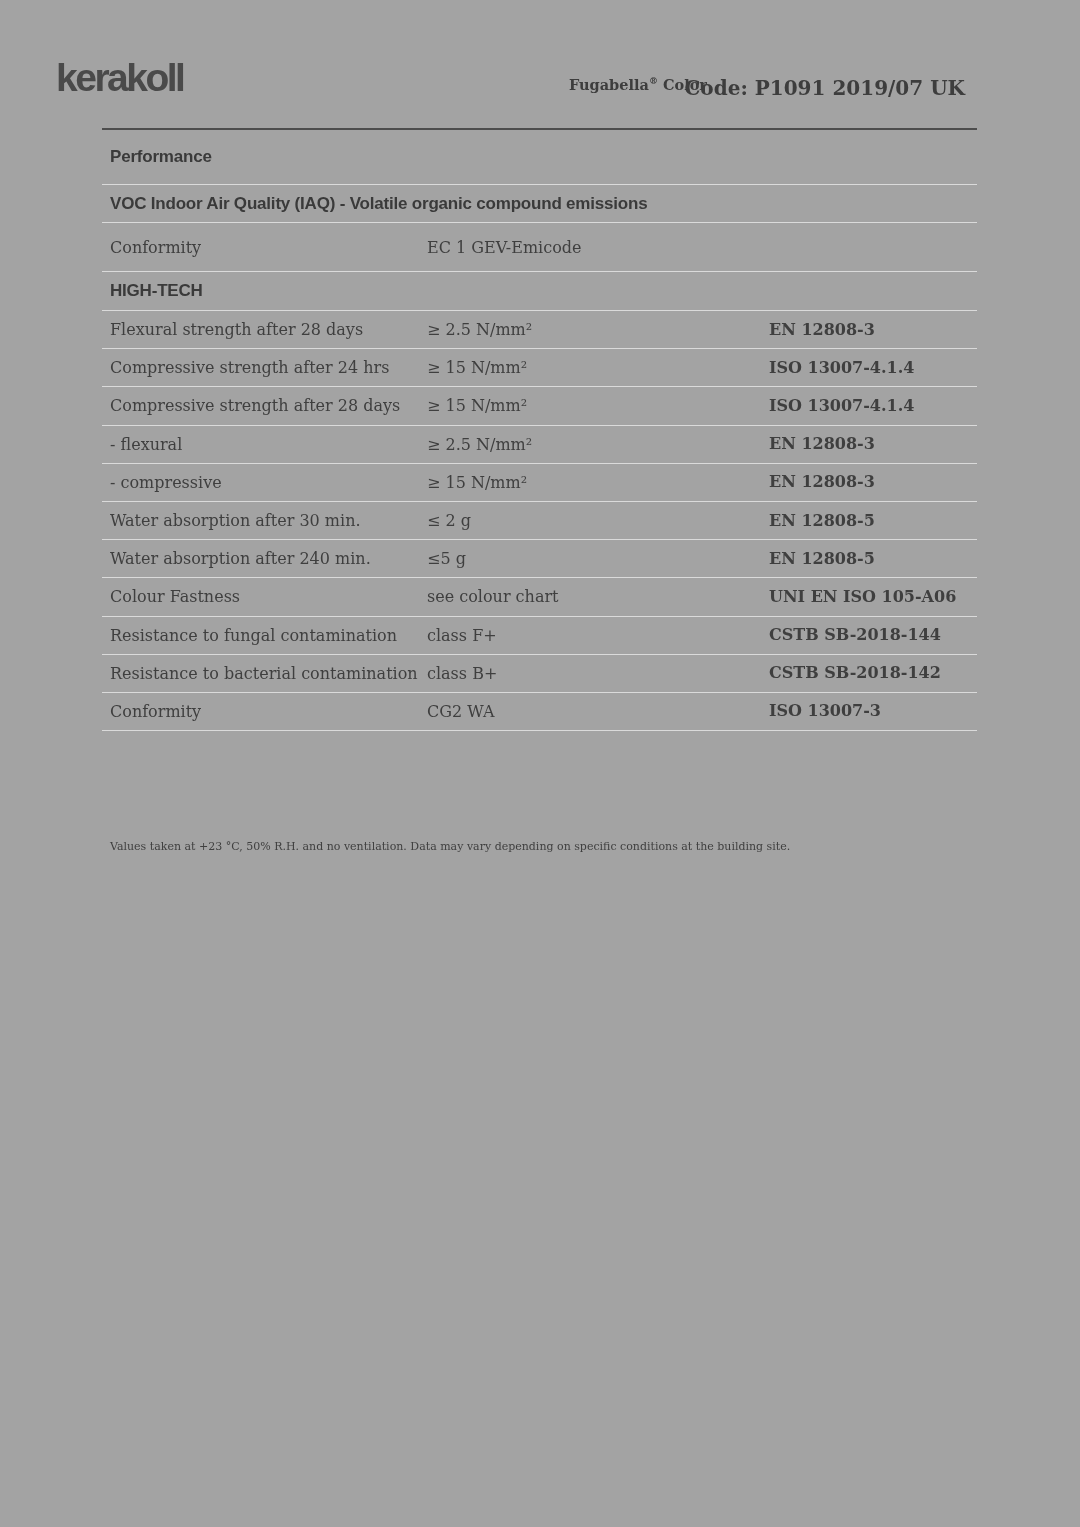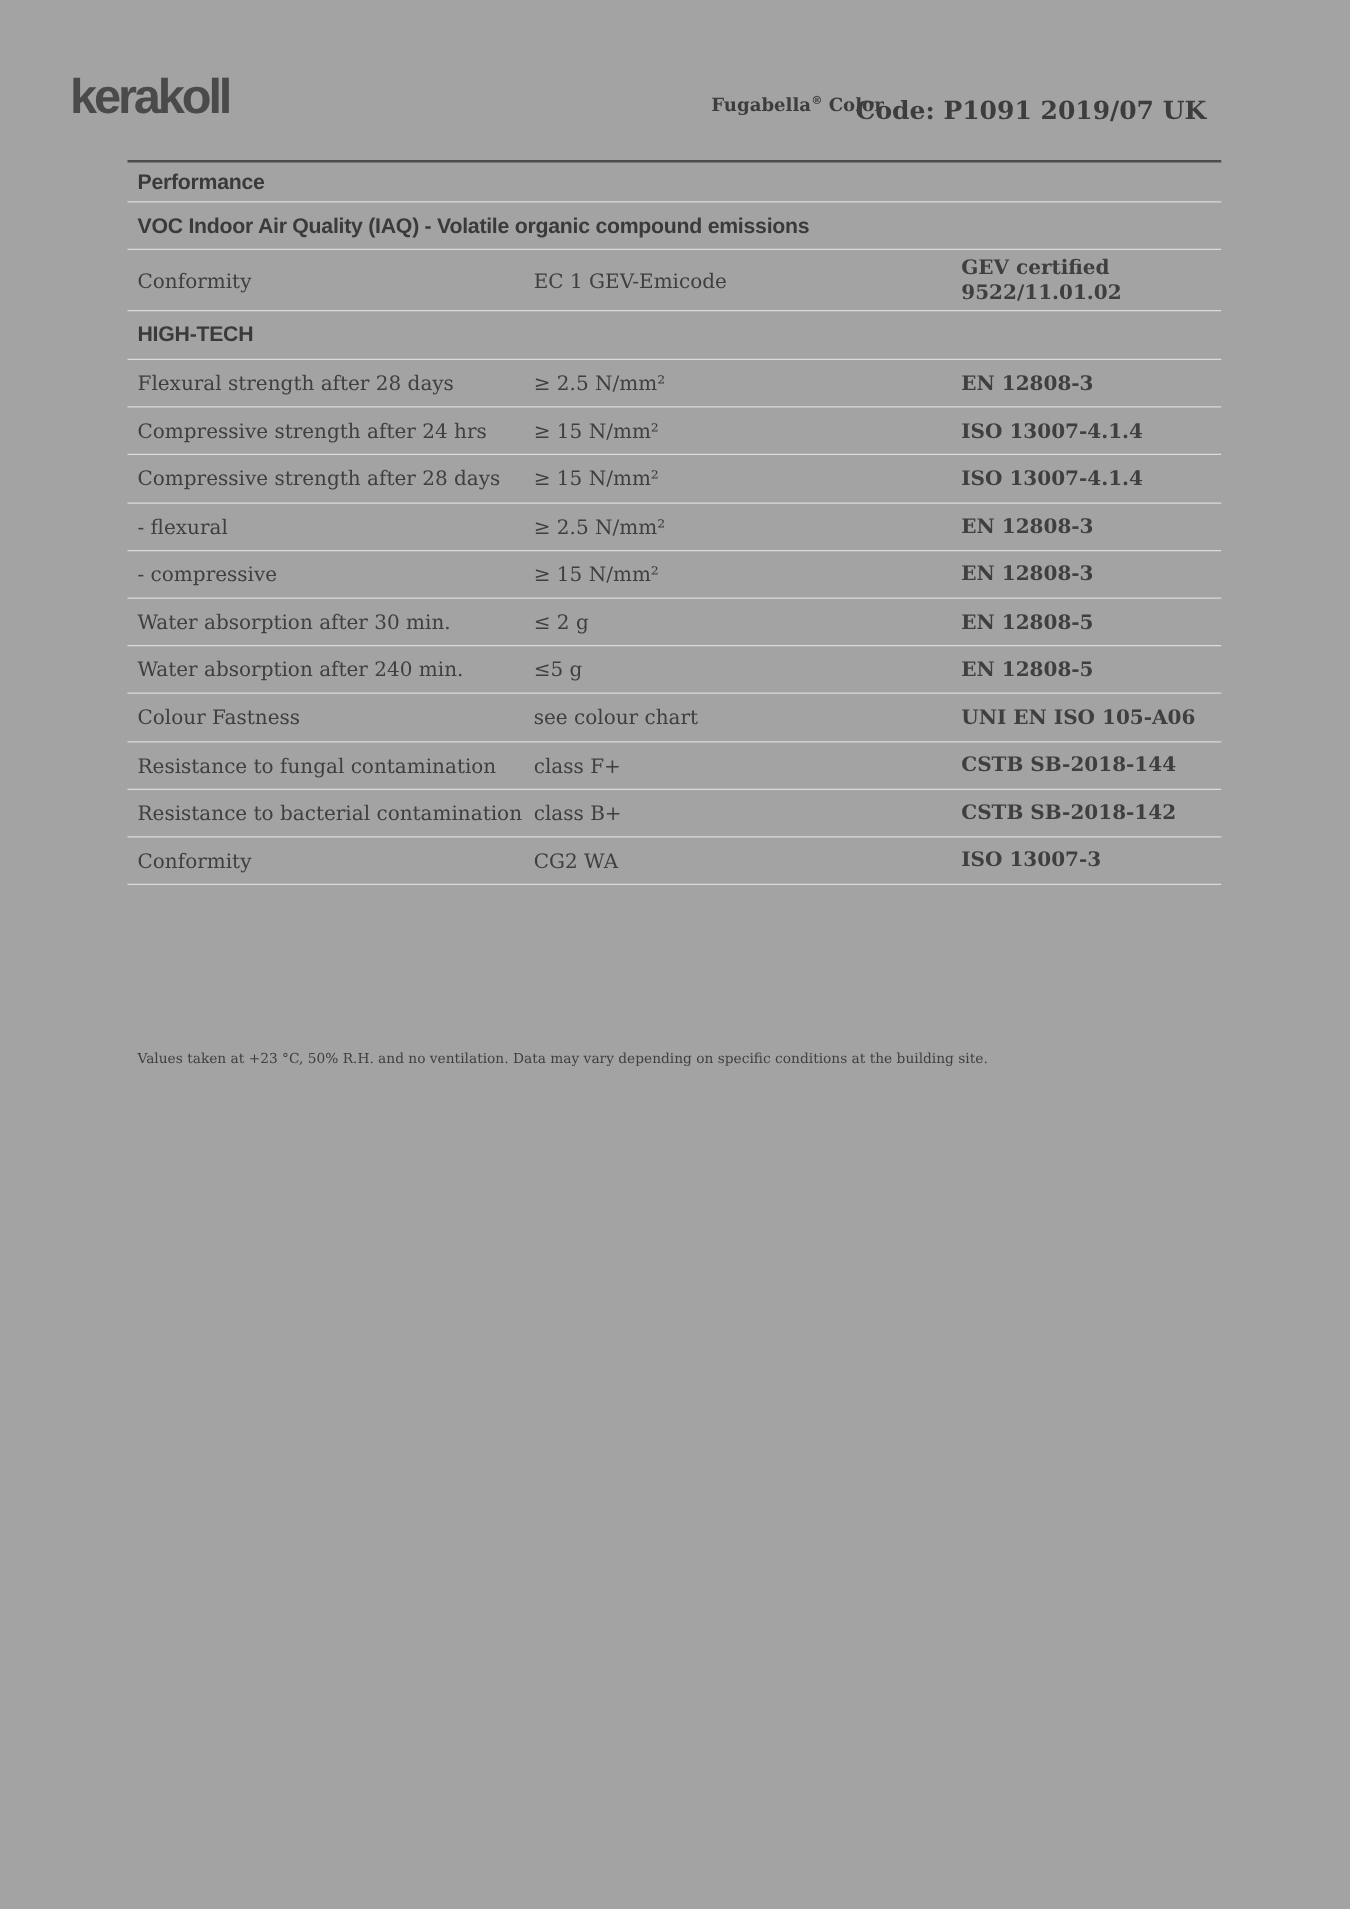--- a/index.html
+++ b/index.html
@@ -57,21 +57,21 @@
     width: 875px;
     border-top: 2px solid #4d4d4d;
     color: #3f3f3f;
   }
   .row {
     display: flex;
     align-items: center;
     height: 38.2px;
     border-bottom: 1px solid #dadada;
   }
-  .row.r-performance { height: 32px; }
+  .row.r-performance { height: 55px; }
   .row.r-voc { height: 38px; }
   .row.r-tall { height: 49px; }
   .row.r-hightech { height: 39px; }
 
   .section-label {
     font-family: "Liberation Sans", sans-serif;
     font-weight: 700;
     font-size: 17px;
     letter-spacing: -0.2px;
     color: #3a3a3a;
@@ -124,22 +124,20 @@
       <div class="section-label">Performance</div>
     </div>
 
     <div class="row section r-voc">
       <div class="section-label">VOC Indoor Air Quality (IAQ) - Volatile organic compound emissions</div>
     </div>
 
     <div class="row r-tall">
       <div class="c1">Conformity</div>
       <div class="c2">EC 1 GEV-Emicode</div>
-      <div class="c3">GEV certified
-9522/11.01.02</div>
     </div>
 
     <div class="row section r-hightech">
       <div class="section-label">HIGH-TECH</div>
     </div>
 
     <div class="row">
       <div class="c1">Flexural strength after 28 days</div>
       <div class="c2">≥ 2.5 N/mm²</div>
       <div class="c3">EN 12808-3</div>

